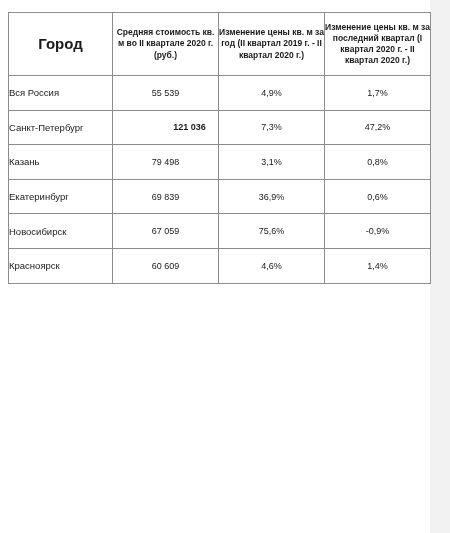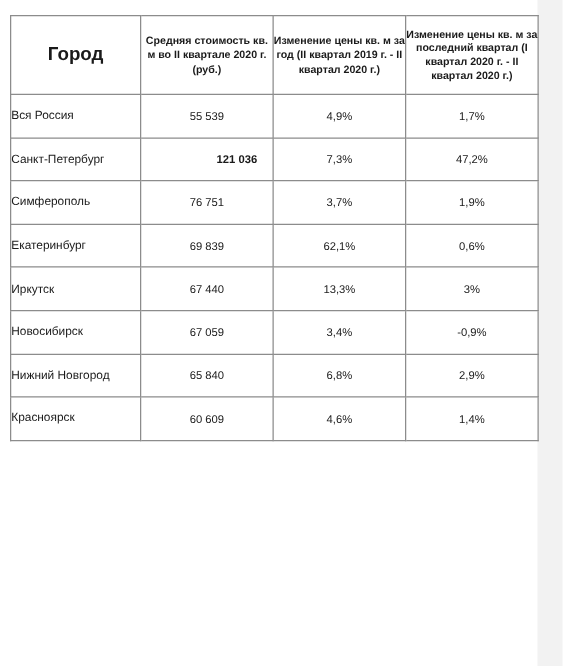--- a/index.html
+++ b/index.html
@@ -119,48 +119,36 @@
             <td class="num">4,9%</td>
             <td class="num">1,7%</td>
           </tr>
           <tr>
             <td class="city">Санкт-Петербург</td>
             <td class="num bold">121 036</td>
             <td class="num">7,3%</td>
             <td class="num">47,2%</td>
           </tr>
           <tr>
-            <td class="city">Симферополь</td>
-            <td class="num">76 751</td>
-            <td class="num">3,7%</td>
-            <td class="num">1,9%</td>
+            <td class="city">Казань</td>
+            <td class="num">79 498</td>
+            <td class="num">3,1%</td>
+            <td class="num">0,8%</td>
           </tr>
           <tr>
             <td class="city">Екатеринбург</td>
             <td class="num">69 839</td>
-            <td class="num">62,1%</td>
+            <td class="num">36,9%</td>
             <td class="num">0,6%</td>
-          </tr>
-          <tr>
-            <td class="city">Иркутск</td>
-            <td class="num">67 440</td>
-            <td class="num">13,3%</td>
-            <td class="num">3%</td>
           </tr>
           <tr>
             <td class="city">Новосибирск</td>
             <td class="num">67 059</td>
-            <td class="num">3,4%</td>
+            <td class="num">75,6%</td>
             <td class="num">-0,9%</td>
-          </tr>
-          <tr>
-            <td class="city">Нижний Новгород</td>
-            <td class="num">65 840</td>
-            <td class="num">6,8%</td>
-            <td class="num">2,9%</td>
           </tr>
           <tr>
             <td class="city">Красноярск</td>
             <td class="num">60 609</td>
             <td class="num">4,6%</td>
             <td class="num">1,4%</td>
           </tr>
         </tbody>
     </table>
   </div>

